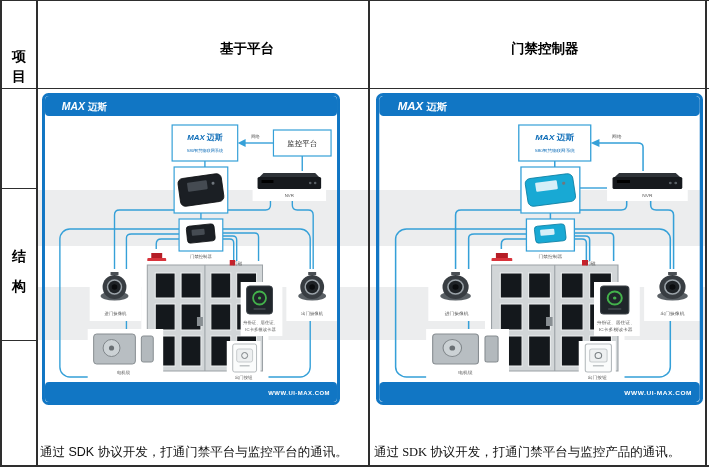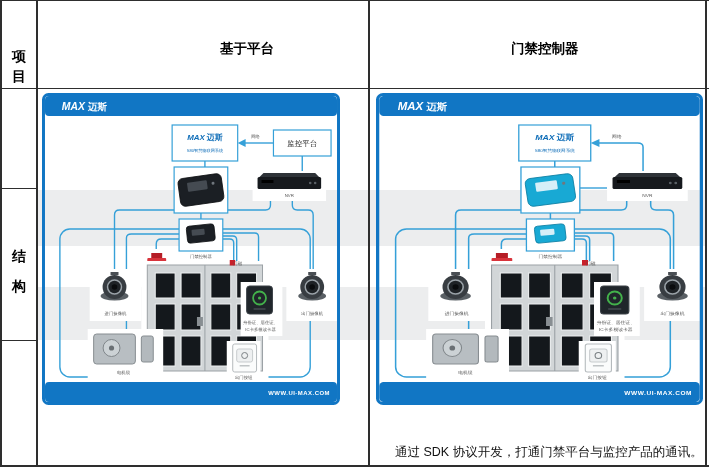--- a/index.html
+++ b/index.html
@@ -37,21 +37,22 @@
   <div class="stripe" style="top:190px;height:56px;"></div>
   <div class="stripe" style="top:287px;height:53px;"></div>
 
   <div class="vchar" style="left:12px;top:48px;">项</div>
   <div class="vchar" style="left:12px;top:68px;">目</div>
   <div class="hdr" style="left:176px;top:40px;margin-left:44px;">基于平台</div>
   <div class="hdr" style="left:511px;top:40px;">门禁控制器</div>
   <div class="vchar" style="left:12px;top:248px;">结</div>
   <div class="vchar" style="left:12px;top:278px;">构</div>
 
-  <div class="note" style="left:395px;top:444px;">通过 SDK 协议开发，打通门禁平台与监控产品的通讯。</div>
+  <div class="note" style="left:40px;top:444px;">通过 SDK 协议开发，打通门禁平台与监控平台的通讯。</div>
+  <div class="note" style="left:374px;top:444px;font-family:Liberation Serif, serif;">通过 SDK 协议开发，打通门禁平台与监控产品的通讯。</div>
 
   <svg class="diagram left" style="left:42px;top:93px;width:298px;height:312px;" viewBox="0 0 300 312" preserveAspectRatio="none">
     <g>
       <rect class="wire" x="18" y="136" width="252" height="148" rx="10"></rect>
       <path class="wire" d="M230 108 L230 112 Q230 117 225 117 L78 117 Q73 117 73 122 L73 178"></path>
       <path class="wire" d="M252 108 L252 112 Q252 117 257 117 L268 117 Q273 117 273 122 L273 177"></path>
       <path class="wire" d="M138 146 L120 146 Q115 146 115 151 L115 160"></path>
       <path class="wire" d="M182 146 L189 146 Q193 146 193 150 L193 169"></path>
       <path class="wire" d="M182 140 L214 140 Q218 140 218 144 L218 191"></path>
       <path class="wire" d="M182 143 L192 143 Q196 143 196 147 L196 250"></path>

